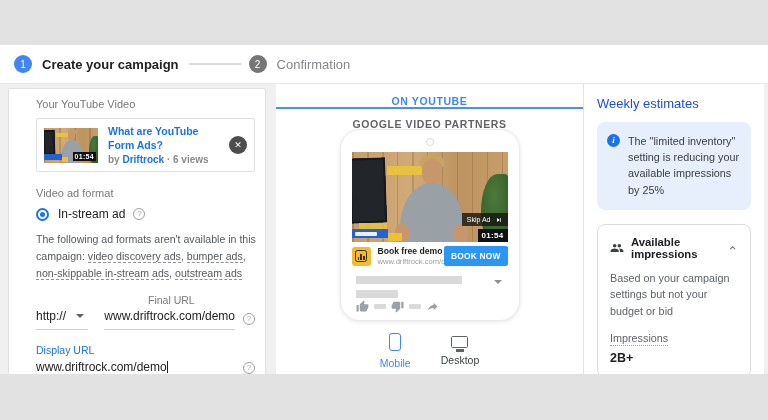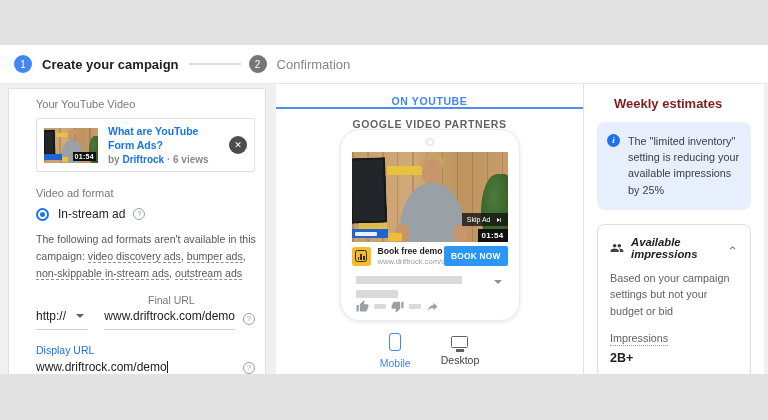--- a/index.html
+++ b/index.html
@@ -122,26 +122,26 @@
   .device { display:flex; flex-direction:column; align-items:center; cursor:pointer; }
   .icon-mobile { width:12px; height:18px; border:1.5px solid #4285f4; border-radius:3px; }
   .icon-desktop { width:17px; height:12px; border:1.5px solid #5f6368; border-radius:1.5px; position:relative; margin-top:3px; }
   .icon-desktop::after { content:""; position:absolute; left:50%; transform:translateX(-50%); top:12px; width:8px; height:3px; background:#5f6368; }
   .device-label { font-size:10.5px; margin-top:6px; }
   .device.active .device-label { color:#4285f4; font-weight:normal; }
   .device:not(.active) .device-label { color:#3c4043; }
 
   
   .right { position:absolute; left:584px; right:0; top:0; height:100%; background:#fff; padding:12px 13px; }
-  .right-title { font-size:13px; color:#7f1d1d; font-weight:bold;margin-left:17px; }
+  .right-title { font-size:13px; color:#1d4ed8; font-weight:normal; }
   .info-box { margin-top:11px; background:#e7eefc; border-radius:8px; padding:11px 10px 12px 10px; display:flex; gap:8px; }
   .info-icon { width:13px; height:13px; border-radius:50%; background:#1a73e8; color:#fff; font-size:9px; font-weight:bold; font-family:"Liberation Serif", serif; font-style:italic; text-align:center; line-height:13px; flex:0 0 auto; margin-top:1px; }
   .info-text { font-size:10.8px; color:#3c4043; line-height:1.5; }
   .imp-card { margin-top:14px; border:1px solid #dadce0; border-radius:8px; padding:11px 12px 12px 12px; }
-  .imp-header { display:flex; align-items:center;font-style:italic; }
+  .imp-header { display:flex; align-items:center; }
   .imp-header svg.people { width:14px; height:14px; fill:#3c4043; flex:0 0 auto; }
   .imp-title { font-size:11.3px; font-weight:bold; color:#202124; margin-left:7px; }
   .imp-header .chev { margin-left:auto; width:14px; height:14px; fill:#5f6368; cursor:pointer; }
   .imp-body { margin-top:10px; font-size:10.8px; color:#5f6368; line-height:1.55; }
   .imp-metric-label { margin-top:12px; font-size:10.8px; color:#5f6368; border-bottom:1px dotted #9aa0a6; display:inline-block; padding-bottom:1px; cursor:help;text-align:center; }
   .imp-metric-value { margin-top:5px; font-size:12.5px; font-weight:bold; color:#202124; }
 </style>
 </head>
 <body>
 

